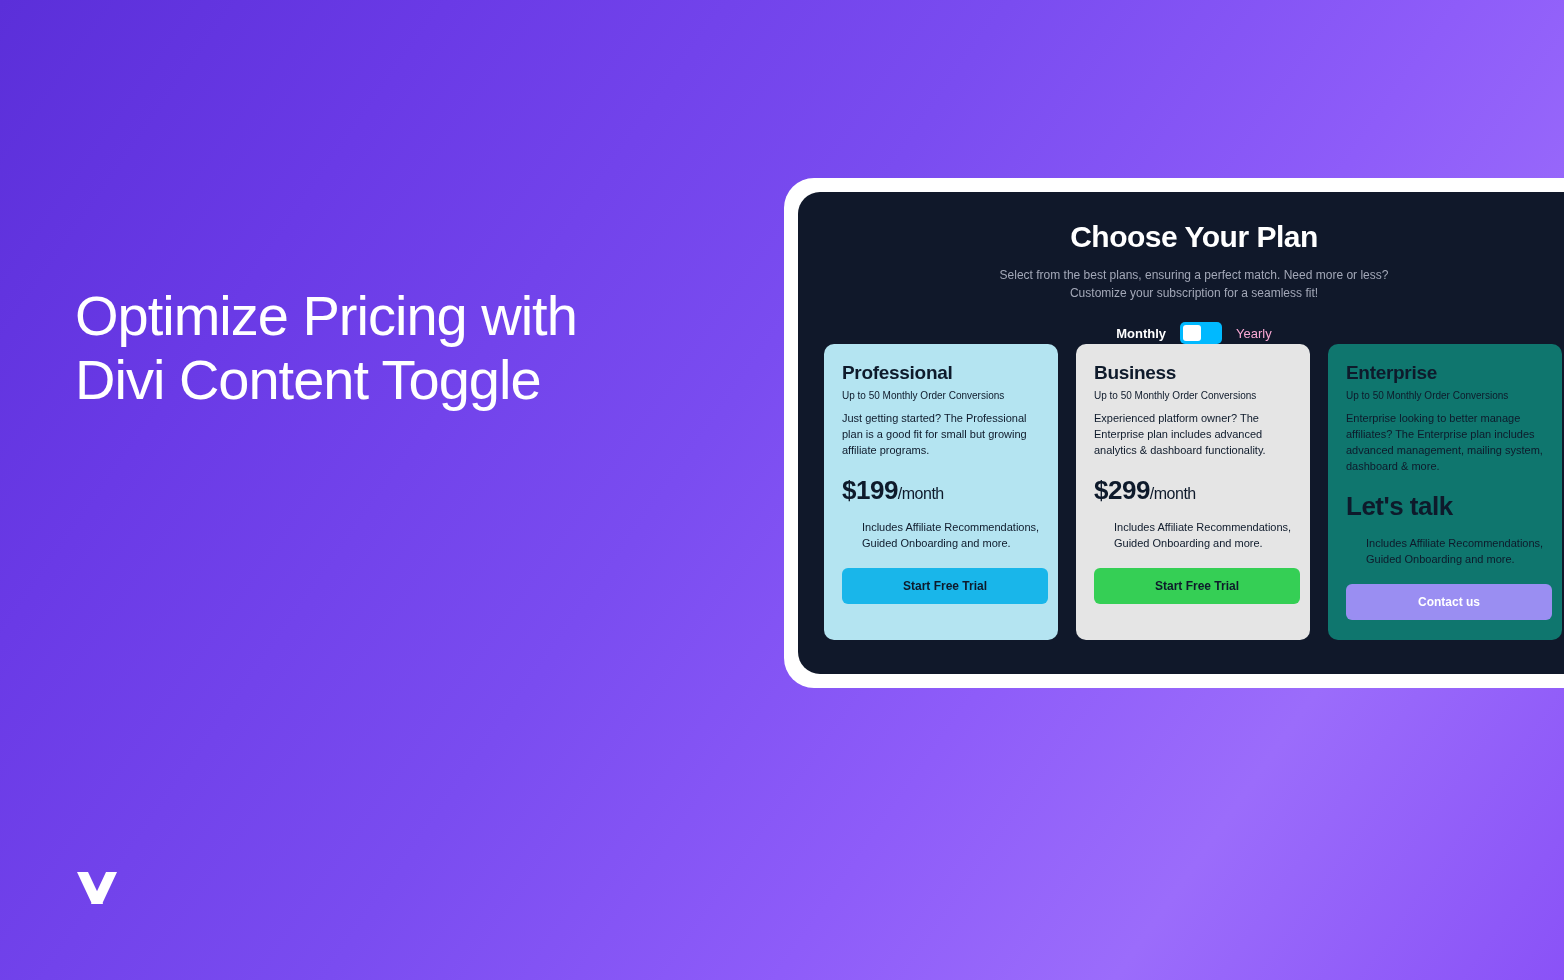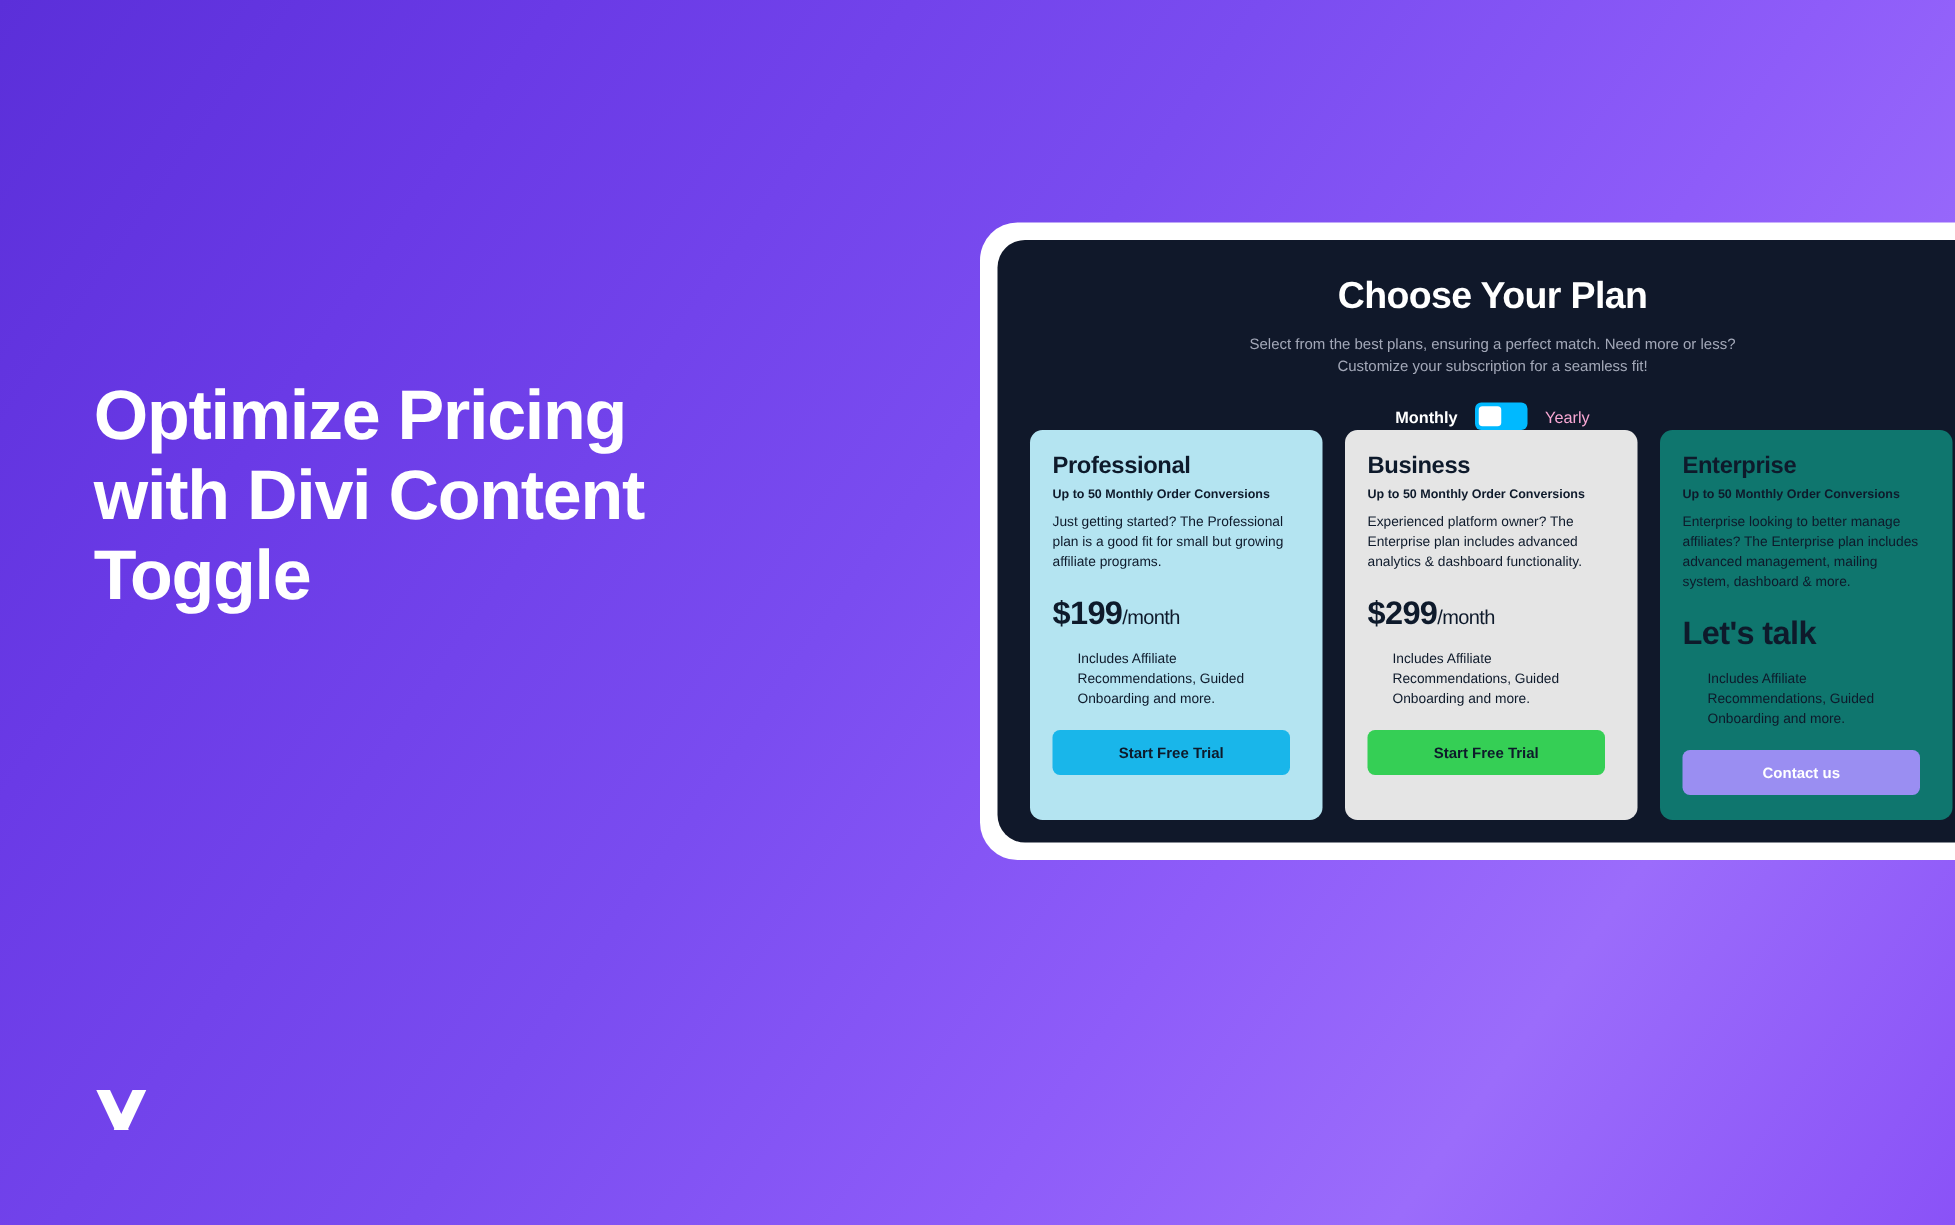--- a/index.html
+++ b/index.html
@@ -6,24 +6,24 @@
   html, body { width: 1564px; height: 980px; overflow: hidden; }
   body {
     font-family: -apple-system, BlinkMacSystemFont, "Segoe UI", Helvetica, Arial, sans-serif;
     background: linear-gradient(125deg, #5b2fd9 0%, #6a3ae6 20%, #7a4cf0 45%, #8e5cf9 65%, #9b6cfb 80%, #8a52f7 100%);
     position: relative;
     color: #fff;
   }
   .hero-title {
     position: absolute;
     left: 75px;
-    top: 300px;
+    top: 284px;
     width: 540px;
     font-size: 56px;
-    font-weight: 700;
+    font-weight: 400;
     line-height: 1.14;
     letter-spacing: -1px;
   }
   .brand {
     position: absolute;
     left: 75px;
     bottom: 70px;
     display: flex;
     align-items: center;
     gap: 14px;
@@ -101,31 +101,31 @@
     border-radius: 3px;
   }
   .cards {
     display: flex;
     gap: 18px;
     width: 100%;
   }
   .card {
     width: 234px;
     border-radius: 10px;
-    padding: 18px 26px 20px 18px;
+    padding: 18px 10px 20px 18px;
     color: #0e1a2b;
     display: flex;
     flex-direction: column;
     flex-shrink: 0;
   }
   .card.pro { background: #b4e4f1; }
   .card.biz { background: #e5e5e5; }
   .card.ent { background: #0f766e; }
   .card-title { font-size: 19px; font-weight: 700; margin-bottom: 6px; letter-spacing: -0.3px; }
-  .card-tag { font-size: 10px; font-weight: 700; color: #0e1a2b; margin-bottom: 10px; }
+  .card-tag { font-size: 10px; font-weight: 400; color: #0e1a2b; margin-bottom: 10px; }
   .card-desc { font-size: 11px; line-height: 1.45; margin-bottom: 16px; min-height: 48px; }
   .card-price { font-size: 26px; font-weight: 800; letter-spacing: -0.5px; margin-bottom: 14px; }
   .card-price .period { font-size: 16px; font-weight: 400; }
   .card-includes { font-size: 11px; line-height: 1.45; margin-bottom: 16px; margin-left: 20px; }
   .card-btn {
     width: 100%;
     padding: 11px 0;
     border: none;
     border-radius: 6px;
     font-size: 12px;

